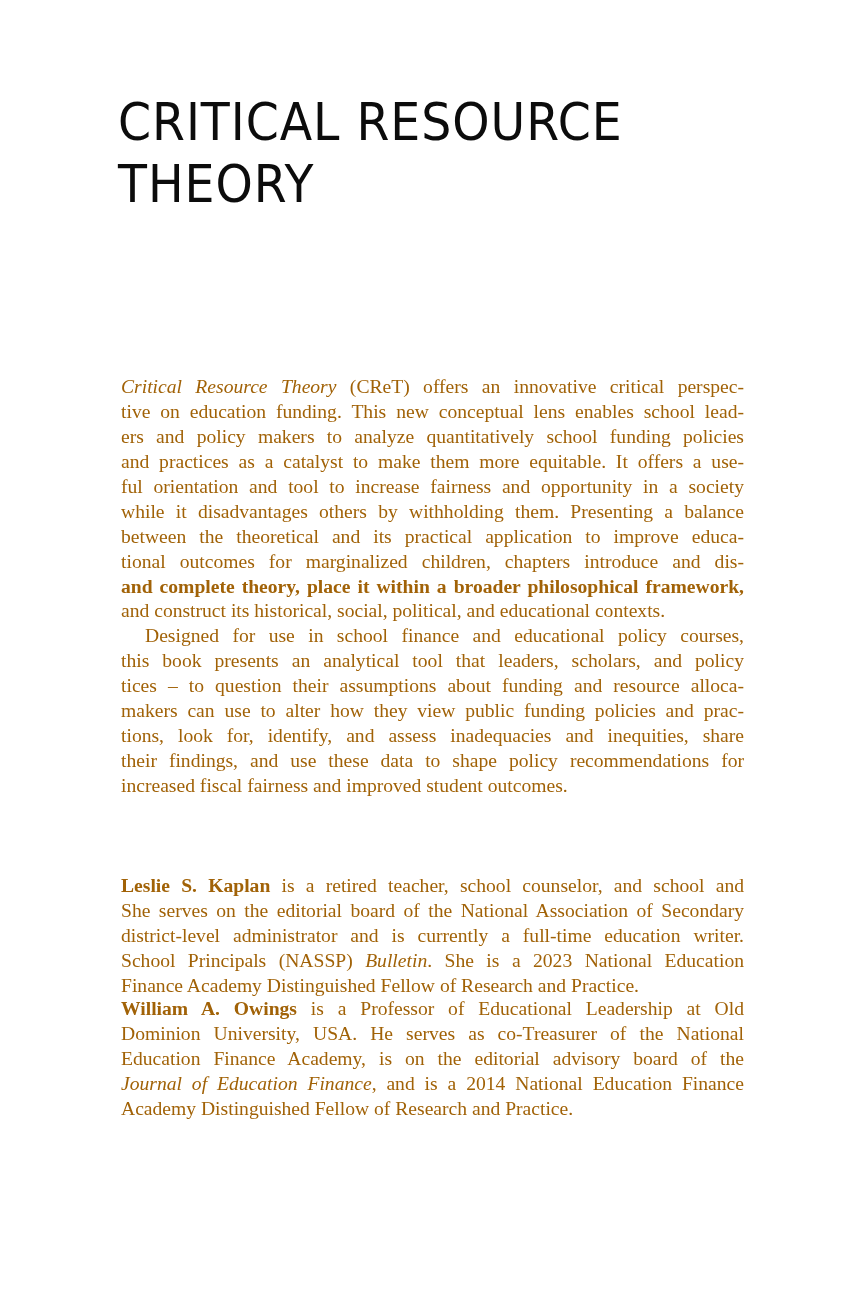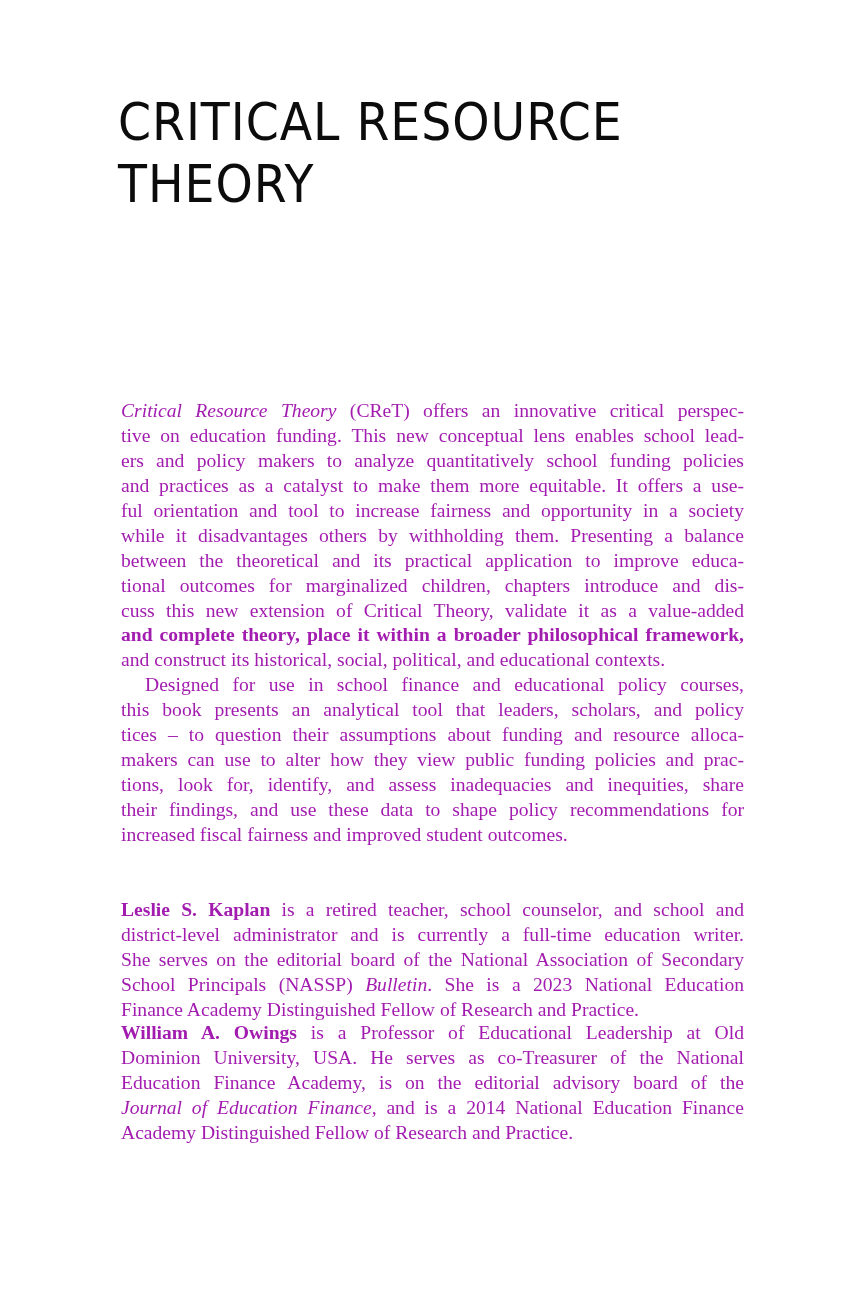--- a/index.html
+++ b/index.html
@@ -8,21 +8,21 @@
     position: absolute; left: 118px; top: 92px;
     font-family: "DejaVu Sans", sans-serif;
     font-weight: normal; font-size: 51px; line-height: 62px;
     letter-spacing: 1px; color: #0c0c0c; margin: 0;
     transform: scaleX(0.93); transform-origin: left top;
   }
   .title .line { display: block; white-space: nowrap; }
   .body {
     position: absolute; left: 121px; width: 623px;
     font-family: "Liberation Serif", serif;
-    font-size: 19.6px; line-height: 24.95px; color: #a21caf; margin-top: 24px;
+    font-size: 19.6px; line-height: 24.95px; color: #a16207;
   }
   .ln { display: block; height: 24.95px; text-align: justify; text-align-last: justify; white-space: nowrap; overflow: visible; }
   .ln.last { text-align-last: left; }
   .ln.indent { padding-left: 24px; }
   #blurb { top: 375px; }
   #bio1 { top: 874px; }
   #bio2 { top: 997px; }
   .para2 { margin-top: 0; }
   i { font-style: italic; }
   b { font-weight: bold; }
@@ -38,39 +38,38 @@
 <div class="body" id="blurb">
   <div>
     <span class="ln" style="white-space: nowrap;"><i>Critical Resource Theory</i><span> (CReT) offers an innovative critical perspec-</span></span>
     <span class="ln" style="white-space: nowrap;">tive on education funding. This new conceptual lens enables school lead-</span>
     <span class="ln" style="white-space: nowrap;">ers and policy makers to analyze quantitatively school funding policies</span>
     <span class="ln" style="white-space: nowrap;">and practices as a catalyst to make them more equitable. It offers a use-</span>
     <span class="ln" style="white-space: nowrap;">ful orientation and tool to increase fairness and opportunity in a society</span>
     <span class="ln" style="white-space: nowrap;">while it disadvantages others by withholding them. Presenting a balance</span>
     <span class="ln" style="white-space: nowrap;">between the theoretical and its practical application to improve educa-</span>
     <span class="ln" style="white-space: nowrap;">tional outcomes for marginalized children, chapters introduce and dis-</span>
-    <span class="ln" style="white-space: nowrap;">cuss this new extension of Critical Theory, validate it as a value-added</span>
     <span class="ln" style="white-space: nowrap; font-weight: bold;">and complete theory, place it within a broader philosophical framework,</span>
     <span class="ln last">and construct its historical, social, political, and educational contexts.</span>
   </div>
   <div class="para2">
     <span class="ln indent" style="white-space: nowrap;">Designed for use in school finance and educational policy courses,</span>
     <span class="ln" style="white-space: nowrap;">this book presents an analytical tool that leaders, scholars, and policy</span>
     <span class="ln" style="white-space: nowrap;">tices – to question their assumptions about funding and resource alloca-</span>
     <span class="ln" style="white-space: nowrap;">makers can use to alter how they view public funding policies and prac-</span>
     <span class="ln" style="white-space: nowrap;">tions, look for, identify, and assess inadequacies and inequities, share</span>
     <span class="ln" style="white-space: nowrap;">their findings, and use these data to shape policy recommendations for</span>
     <span class="ln last">increased fiscal fairness and improved student outcomes.</span>
   </div>
 </div>
 
 <div class="body" id="bio1">
   <span class="ln" style="white-space: nowrap; letter-spacing: -0.00022007px;"><b>Leslie S. Kaplan</b><span> is a retired teacher, school counselor, and school and</span></span>
+  <span class="ln" style="white-space: nowrap;">She serves on the editorial board of the National Association of Secondary</span>
   <span class="ln" style="white-space: nowrap;">district-level administrator and is currently a full-time education writer.</span>
-  <span class="ln" style="white-space: nowrap;">She serves on the editorial board of the National Association of Secondary</span>
   <span class="ln" style="white-space: nowrap;"><span>School Principals (NASSP) </span><i>Bulletin</i><span>. She is a 2023 National Education</span></span>
   <span class="ln last">Finance Academy Distinguished Fellow of Research and Practice.</span>
 </div>
 
 <div class="body" id="bio2">
   <span class="ln" style="white-space: nowrap; word-spacing: 0.0015625px;"><b>William A. Owings</b><span> is a Professor of Educational Leadership at Old</span></span>
   <span class="ln" style="white-space: nowrap;">Dominion University, USA. He serves as co-Treasurer of the National</span>
   <span class="ln" style="white-space: nowrap;">Education Finance Academy, is on the editorial advisory board of the</span>
   <span class="ln" style="white-space: nowrap;"><i>Journal of Education Finance</i><span>, and is a 2014 National Education Finance</span></span>
   <span class="ln last">Academy Distinguished Fellow of Research and Practice.</span>

